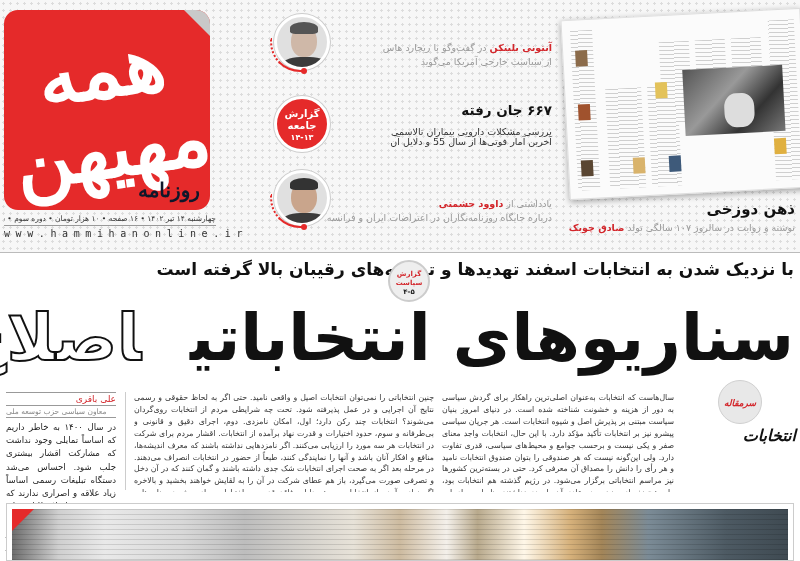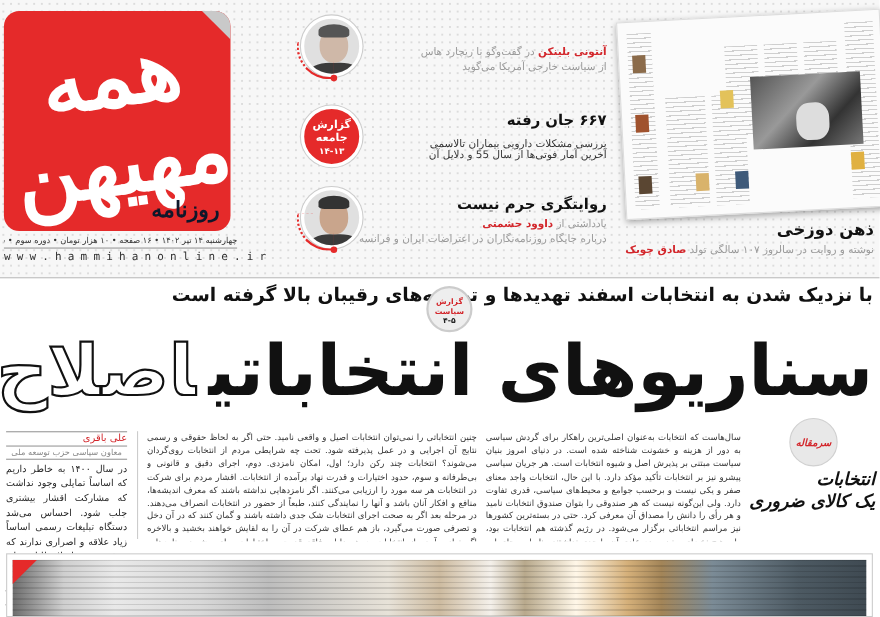--- a/index.html
+++ b/index.html
@@ -58,27 +58,27 @@
   .mag-sub .hl { color: #d3262b; font-weight: bold; }
 
   .rule { left: 0; width: 800px; height: 1px; background: #bbb; }
 
   
   .kicker { right: 6px; top: 259px; font-size: 17px; font-weight: bold; color: #111; white-space: nowrap; }
   .kicker-badge { left: 388px; top: 260px; width: 42px; height: 42px; border-radius: 50%; background: #eee;
     border: 2px solid #ccc; text-align: center; font-size: 7px; font-weight: bold; color: #d3262b; line-height: 9px; padding-top: 8px; }
   .kicker-badge .num { color: #222; }
   .headline { right: 6px; top: 296px; height: 86px; font-size: 64px; line-height: 84px; font-weight: bold; white-space: nowrap; }
-  .headline .solid { color: #111; }
+  .headline .solid { color: #111; margin-left: 37px; }
   .headline .outline { color: #fff; -webkit-text-stroke: 2px #111; margin-right: 12px; }
 
   
   .author-box { left: 6px; top: 392px; width: 110px; }
   .author-box .aname { text-align: right; font-size: 9px; color: #d3262b; border-top: 1px solid #999; border-bottom: 1px solid #999; padding: 1px 0; }
-  .author-box .arole { text-align: center; font-size: 7.5px; color: #888; border-bottom: 1px solid #999; padding: 1px 0; }
+  .author-box .arole { text-align: left; font-size: 7.5px; color: #888; border-bottom: 1px solid #999; padding: 1px 0; }
   .author-box .atext { font-size: 8.6px; line-height: 13.2px; color: #222; margin-top: 3px; text-align: justify; }
   .sep { width: 1px; background: #ccc; }
   .body-col { font-size: 7.8px; line-height: 11.9px; color: #333; text-align: justify; }
 
   .editorial { left: 678px; top: 376px; width: 120px; height: 96px; font-style: italic; }
   .editorial .circle { position: absolute; left: 40px; top: 4px; width: 44px; height: 44px; border-radius: 50%; background: #e8e8e8;
     border: 1px solid #d0d0d0; text-align: center; font-size: 9px; font-weight: bold; color: #d3262b; line-height: 44px; }
   .editorial .t1 { position: absolute; right: 2px; top: 50px; font-size: 16px; font-weight: bold; color: #111; }
   .editorial .t2 { position: absolute; right: 2px; top: 70px; font-size: 16px; font-weight: bold; color: #111; }
 
@@ -128,21 +128,20 @@
   <div class="line dark" style="top:46px;">آخرین آمار فوتی‌ها از سال 55 و دلایل آن</div>
 </div>
 
 <div class="abs teaser" style="top:164px;">
   <div class="img">
     <div class="suit"></div>
       <div class="face" style="background:#c9a58c;"></div>
       <div class="hair" style="background:#333;"></div>
   </div>
   <div class="arc"></div>
-  <div class="title">روایتگری جرم نیست</div>
   <div class="line" style="top:34px;">
     <span>یادداشتی از </span><span class="hl">داوود حشمتی</span>
   </div>
   <div class="line" style="top:48px;">درباره جایگاه روزنامه‌نگاران در اعتراضات ایران و فرانسه</div>
 </div>
 
 <div class="abs mag">
   <div class="col" style="right:6px; width:26px;"></div>
   <div class="col" style="right:40px; width:30px; top:26px; bottom:70px;"></div>
   <div class="col" style="right:76px; width:30px; top:26px; bottom:70px;"></div>
@@ -183,20 +182,19 @@
   <div class="arole">معاون سیاسی حزب توسعه ملی</div>
   <div class="atext">در سال ۱۴۰۰ به خاطر داریم که اساساً تمایلی وجود نداشت که مشارکت اقشار بیشتری جلب شود. احساس می‌شد دستگاه تبلیغات رسمی اساساً زیاد علاقه و اصراری ندارند که منتقدین و اصلاح‌طلبان پای صندوق رای بیایند. این یک سیاست بود. این بار به نظر می‌رسد این سیاست تغییر کرده است.</div>
 </div>
 <div class="abs sep" style="left:125px; top:392px; height:98px;"></div>
 <div class="abs body-col" style="left:134px; top:392px; width:300px; height:100px; overflow:hidden;">چنین انتخاباتی را نمی‌توان انتخابات اصیل و واقعی نامید. حتی اگر به لحاظ حقوقی و رسمی نتایج آن اجرایی و در عمل پذیرفته شود. تحت چه شرایطی مردم از انتخابات روی‌گردان می‌شوند؟ انتخابات چند رکن دارد؛ اول، امکان نامزدی. دوم، اجرای دقیق و قانونی و بی‌طرفانه و سوم، حدود اختیارات و قدرت نهاد برآمده از انتخابات. اقشار مردم برای شرکت در انتخابات هر سه مورد را ارزیابی می‌کنند. اگر نامزدهایی نداشته باشند که معرف اندیشه‌ها، منافع و افکار آنان باشد و آنها را نمایندگی کنند، طبعاً از حضور در انتخابات انصراف می‌دهند. در مرحله بعد اگر به صحت اجرای انتخابات شک جدی داشته باشند و گمان کنند که در آن دخل و تصرفی صورت می‌گیرد، باز هم عطای شرکت در آن را به لقایش خواهند بخشید و بالاخره اگر نهاد برآمده از انتخابات به هر دلیلی فاقد قدرت و اختیارات برای پیشبرد برنامه‌ها و وعده‌های داده‌شده باشد، باز هم رغبتی برای شرکت در انتخابات وجود نخواهد داشت.</div>
 <div class="abs body-col" style="left:442px; top:392px; width:232px; height:100px; overflow:hidden;">سال‌هاست که انتخابات به‌عنوان اصلی‌ترین راهکار برای گردش سیاسی به دور از هزینه و خشونت شناخته شده است. در دنیای امروز بنیان سیاست مبتنی بر پذیرش اصل و شیوه انتخابات است. هر جریان سیاسی پیشرو نیز بر انتخابات تأکید مؤکد دارد. با این حال، انتخابات واجد معنای صفر و یکی نیست و برحسب جوامع و محیط‌های سیاسی، قدری تفاوت دارد. ولی این‌گونه نیست که هر صندوقی را بتوان صندوق انتخابات نامید و هر رأی را دانش را مصداق آن معرفی کرد. حتی در بسته‌ترین کشورها نیز مراسم انتخاباتی برگزار می‌شود. در رژیم گذشته هم انتخابات بود، ولی هیچ نخبه‌ای و نیز مردم عادی آن را جدی نداشتند. بنابراین، جای این پرسش هست که چه زمانی به چنین فرآیندی انتخابات واقعی می‌گوییم و چه زمانی آن را صوری می‌دانیم؟ اولین نکته این است که فلسفه انتخابات تحقق حاکمیت مردم است. انتخابات به گونه‌ای باشد که اغلب مردم آگاهانه و از روی اراده (نه از بی‌تفاوتی) در آن شرکت نکنند. قطعاً</div>
 
 <div class="abs editorial">
   <div class="circle">سرمقاله</div>
   <div class="t1">انتخابات</div>
-  <div class="t2">یک کالای ضروری</div>
 </div>
 
 <div class="abs bottom-photo">
   <div class="inner"></div>
   <div class="lines"></div>
   <div class="corner"></div>
 </div>
 
 </body></html>

